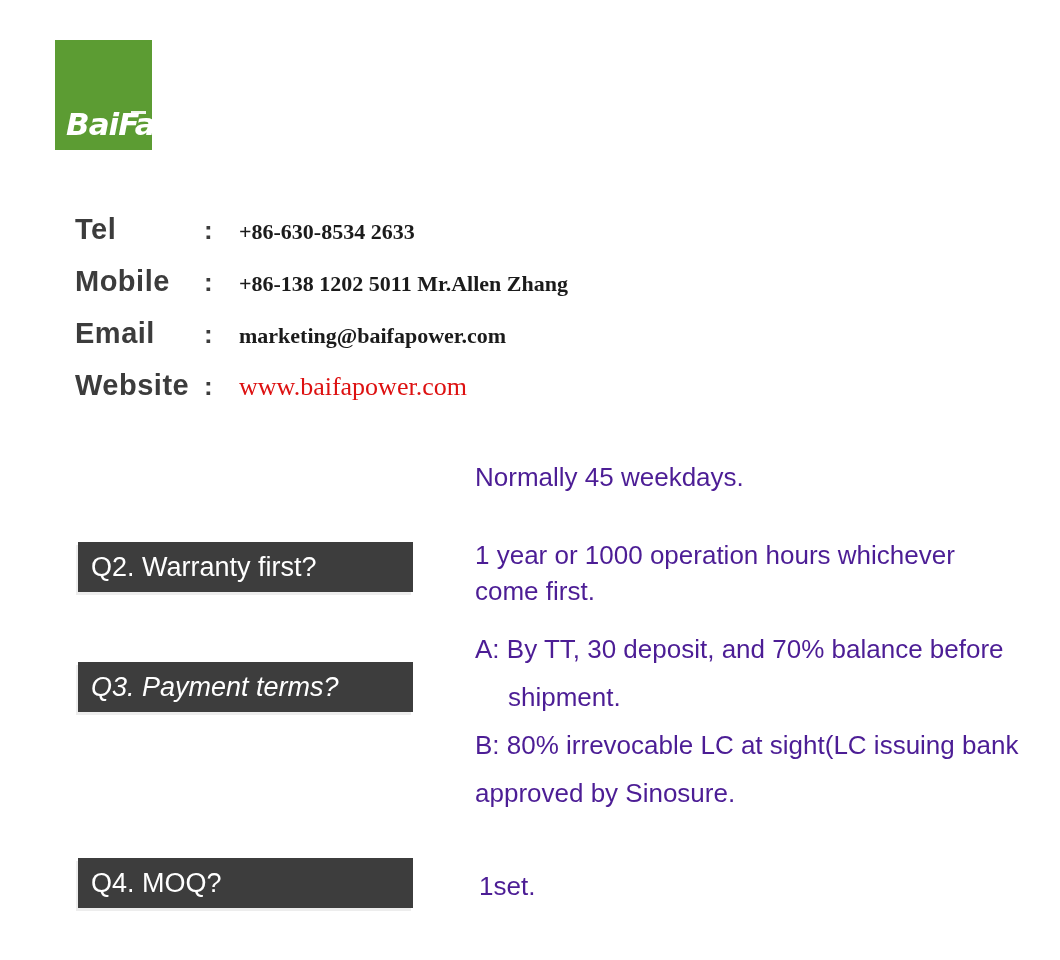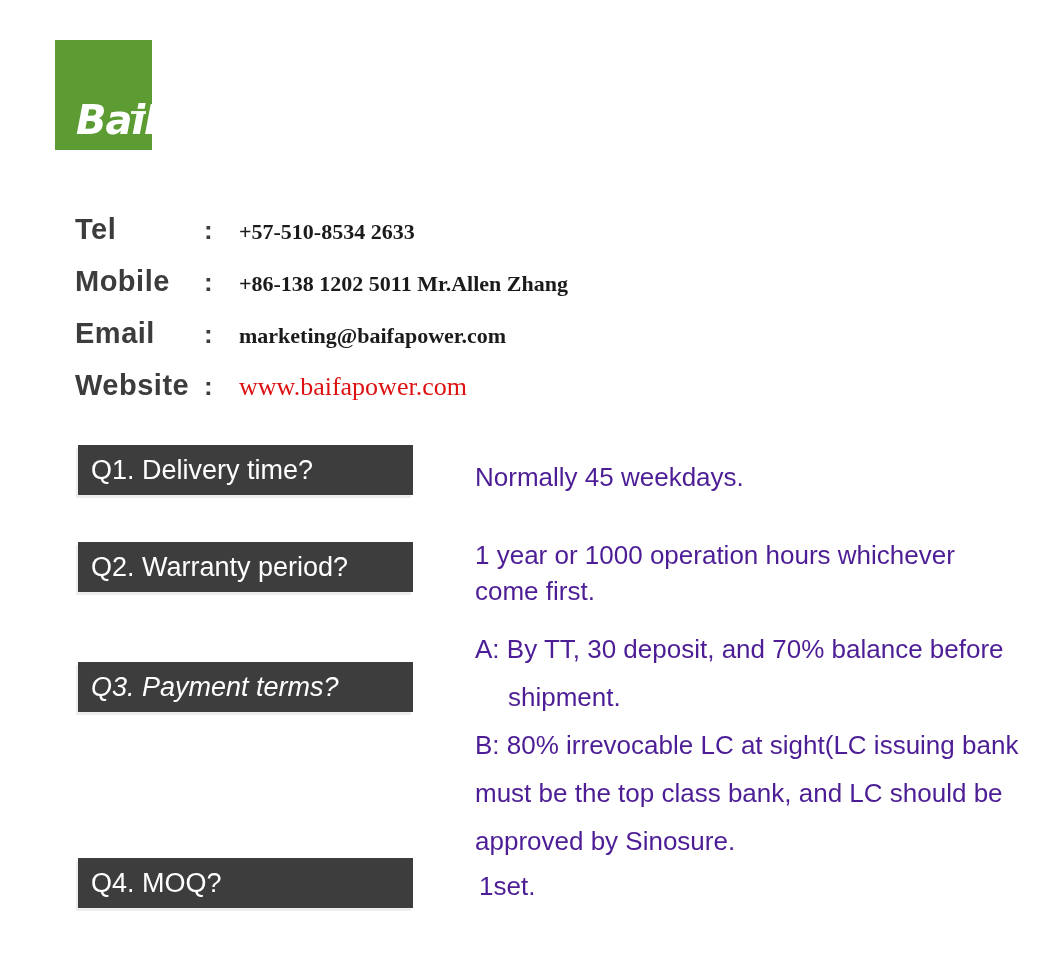--- a/index.html
+++ b/index.html
@@ -15,25 +15,25 @@
 
   
   .logo {
     position: absolute;
     left: 55px; top: 40px;
     width: 97px; height: 110px;
     background: #5c9c33;
   }
   .logo-text {
     position: absolute;
-    left: 21px; bottom: 10px;
+    left: 11px; bottom: 10px;
     font-family: "DejaVu Sans", sans-serif;
     font-style: italic;
     font-weight: bold;
-    font-size: 40px;
+    font-size: 31px;
     letter-spacing: -1px;
     color: #ffffff;
     line-height: 1;
     text-align: right;
   }
   .logo-mark {
     position: absolute;
     right: 6px; bottom: 36px;
     width: 15px; height: 3px;
     background: #ffffff;
@@ -122,58 +122,56 @@
   <div class="logo">
     <span class="logo-text">BaiFa</span>
     <span class="logo-mark"></span>
   </div>
 
 
   <div class="contact">
     <div class="c-row">
       <span class="c-label">Tel</span>
       <span class="c-colon">:</span>
-      <span class="c-value">+57-510-8534 2633</span>
+      <span class="c-value">+86-630-8534 2633</span>
     </div>
     <div class="c-row">
       <span class="c-label">Mobile</span>
       <span class="c-colon">:</span>
       <span class="c-value">+86-138 1202 5011 Mr.Allen Zhang</span>
     </div>
     <div class="c-row">
       <span class="c-label">Email</span>
       <span class="c-colon">:</span>
       <span class="c-value">marketing@baifapower.com</span>
     </div>
     <div class="c-row">
       <span class="c-label">Website</span>
       <span class="c-colon">:</span>
       <span class="c-value red">www.baifapower.com</span>
     </div>
   </div>
 
-  <div class="q-box q1">Q1. Delivery time?</div>
-  <div class="q-box q2">Q2. Warranty period?</div>
+  <div class="q-box q2">Q2. Warranty first?</div>
   <div class="q-box q3">Q3. Payment terms?</div>
   <div class="q-box q4">Q4. MOQ?</div>
 
   <div class="answer a1">
     <div>Normally 45 weekdays.</div>
   </div>
 
   <div class="answer a2">
     <div>1 year or 1000 operation hours whichever</div>
     <div>come first.</div>
   </div>
 
   <div class="answer a3">
     <div>A: By TT, 30 deposit, and 70% balance before</div>
     <div class="indent">shipment.</div>
     <div>B: 80% irrevocable LC at sight(LC issuing bank</div>
-    <div>must be the top class bank, and LC should be</div>
     <div>approved by Sinosure.</div>
   </div>
 
   <div class="answer a4">
     <div>1set.</div>
   </div>
 
 </div>
 
 </body></html>

